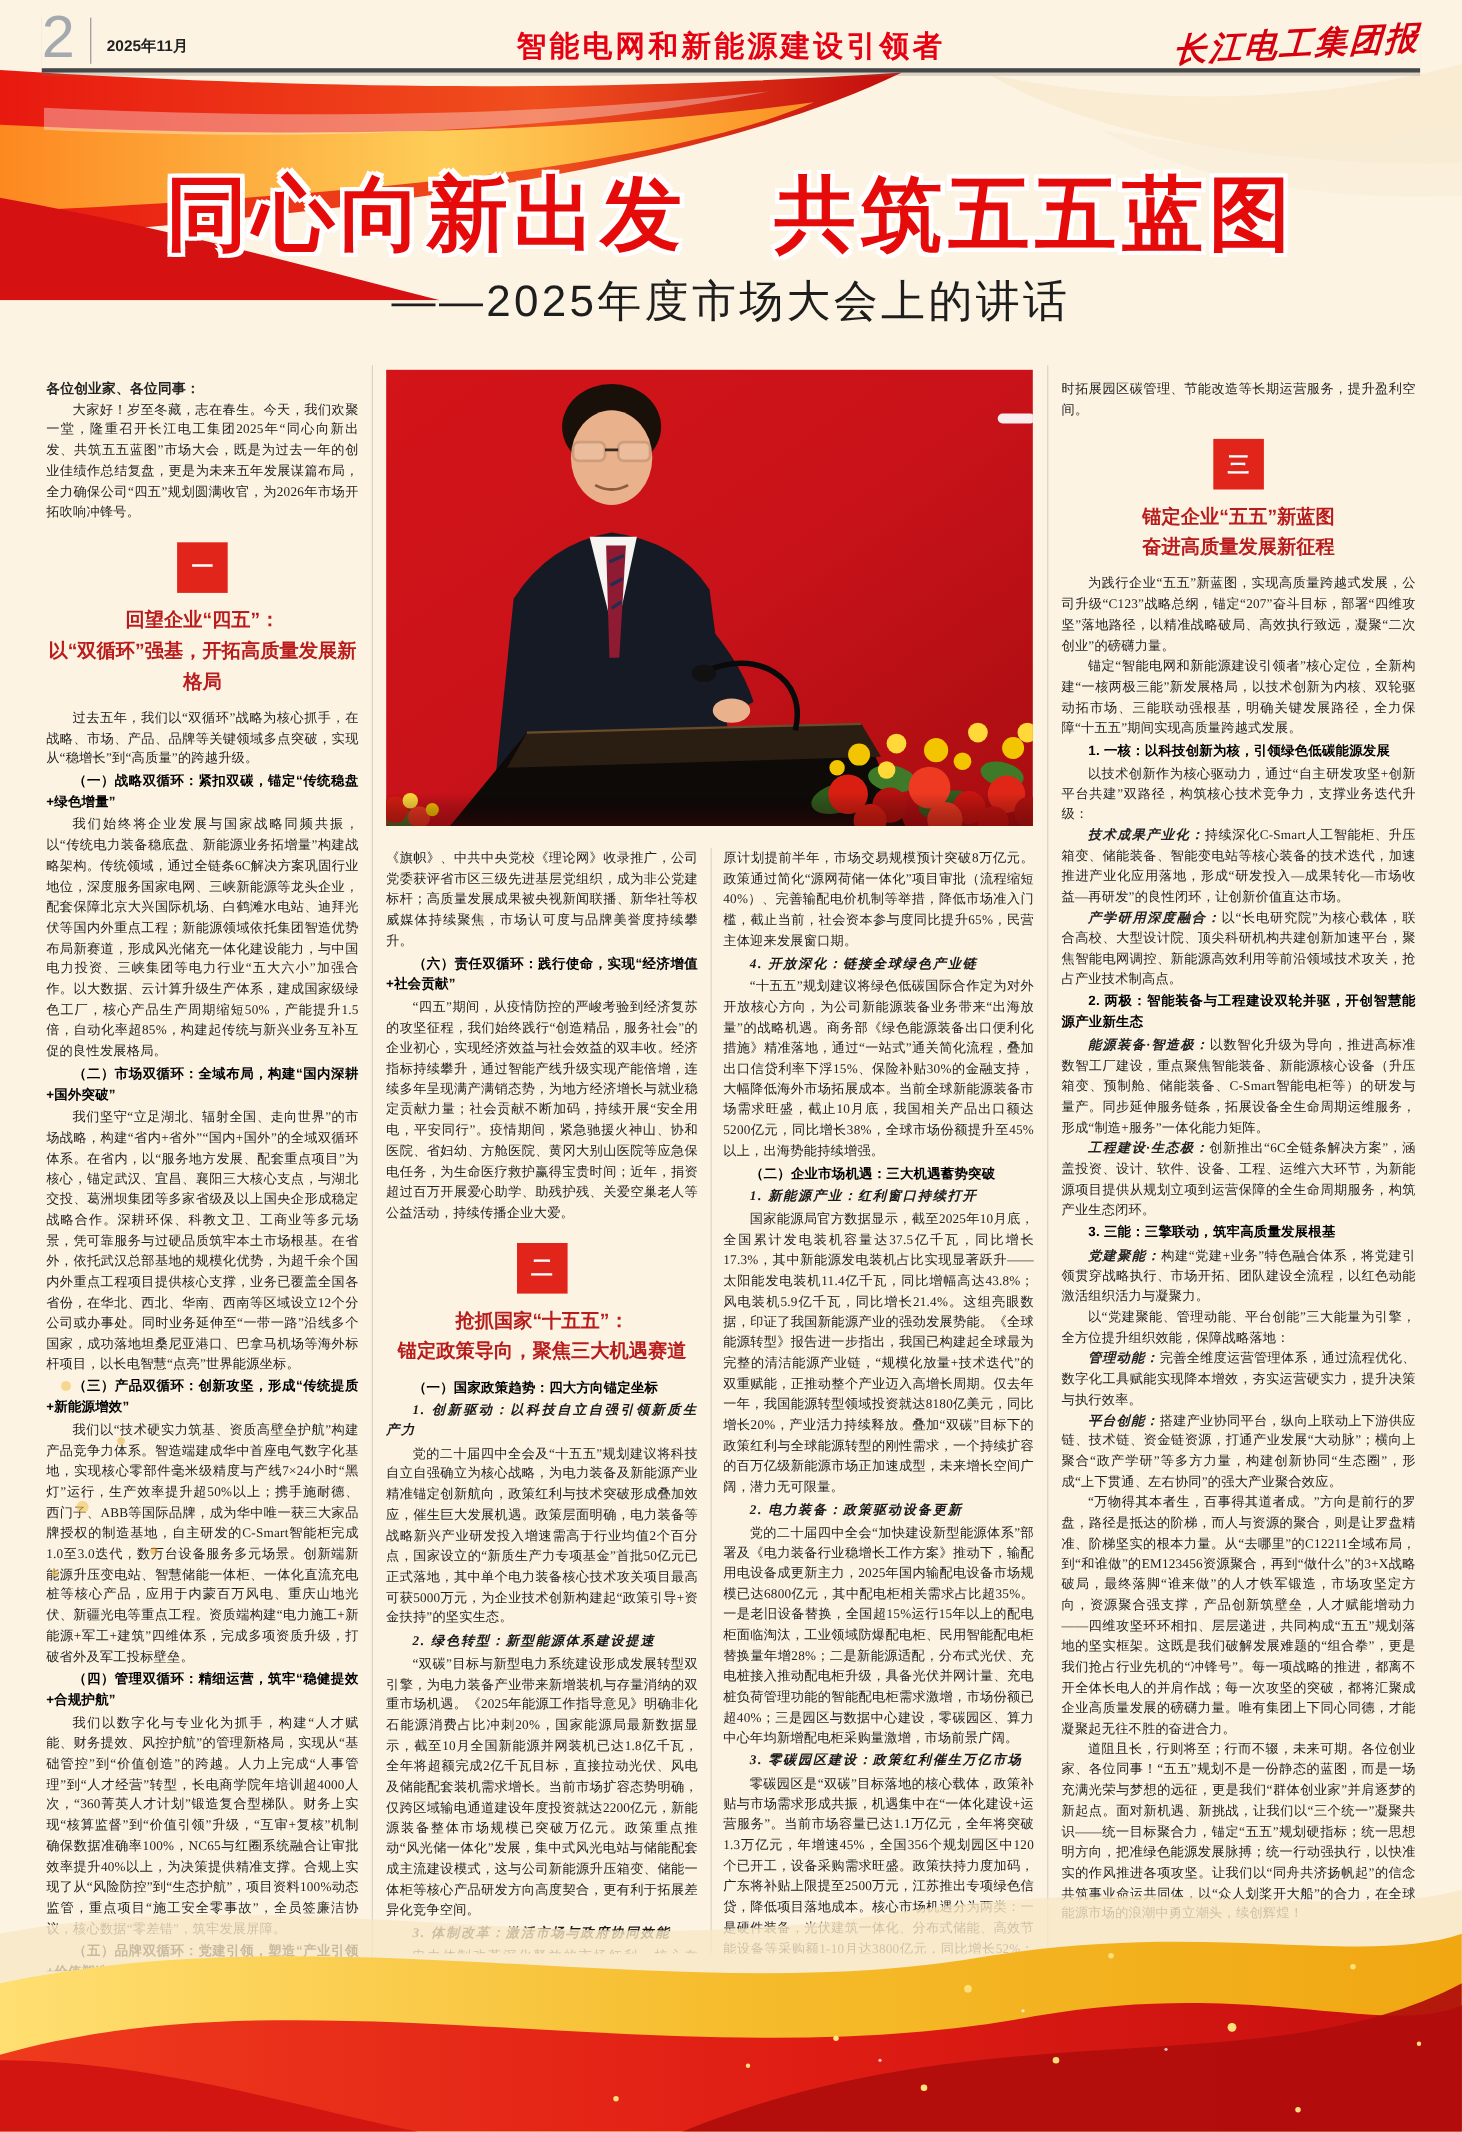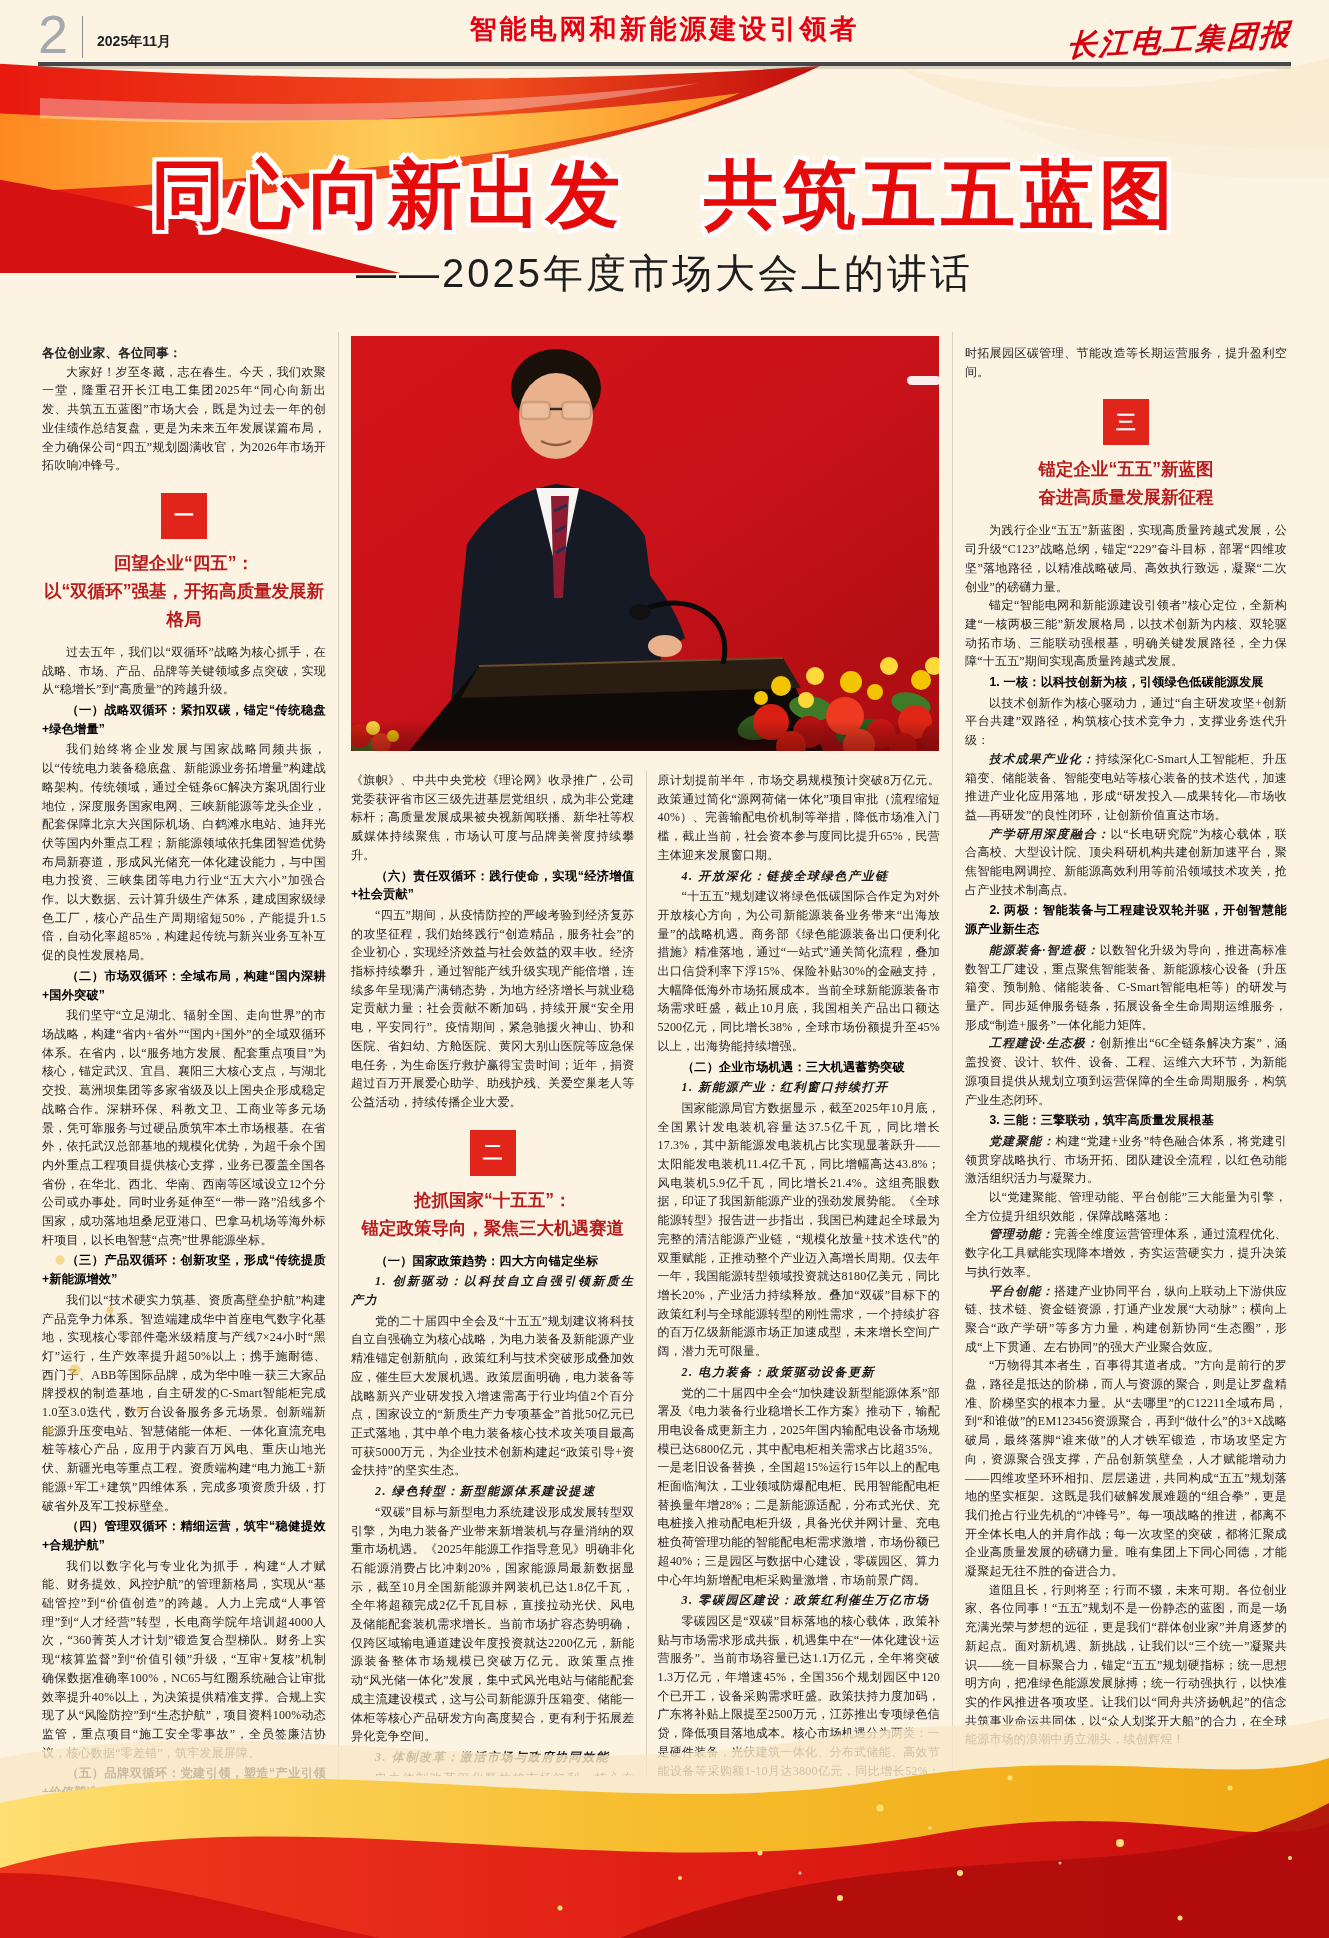--- a/index.html
+++ b/index.html
@@ -17,21 +17,21 @@
     padding-bottom:4px;
   }
   .page-num{
     font-family:"Liberation Sans","DejaVu Sans",sans-serif;
     font-size:54px;line-height:.85;color:#a4a9ae;padding-right:14px;font-weight:400;
   }
   .mast-divider{width:1px;height:42px;background:#8f8f8f;margin-right:14px;}
   .issue-date{font-size:14px;font-weight:bold;color:#222;align-self:center;margin-top:14px;
     font-family:Liberation Sans, sans-serif;}
   .mast-slogan{
-    position:absolute;left:50%;transform:translateX(-50%);bottom:15px;
+    position:absolute;left:50%;transform:translateX(-50%);bottom:2px;
     font-family:"Liberation Sans","DejaVu Sans",sans-serif;
     font-size:27px;font-weight:900;color:#e60012;letter-spacing:3px;white-space:nowrap;
   }
   .paper-name{
     margin-left:auto;font-size:30px;color:#d6000f;font-weight:bold;font-style:italic;
     transform:rotate(-3deg) skewX(-6deg);letter-spacing:2px;white-space:nowrap;align-self:center;margin-top:10px;
   }
   
   .deco-top{position:absolute;top:58px;left:0;width:1329px;height:215px;z-index:0;}
   
@@ -253,21 +253,21 @@
 
   <div class="colD">
     <p class="para cont">时拓展园区碳管理、节能改造等长期运营服务，提升盈利空间。</p>
     <div class="marker">
         <span class="marker-num">三</span>
       </div>
     <div class="sec-title">
       <div>锚定企业“五五”新蓝图</div>
       <div>奋进高质量发展新征程</div>
     </div>
-    <p class="para">为践行企业“五五”新蓝图，实现高质量跨越式发展，公司升级“C123”战略总纲，锚定“229”奋斗目标，部署“四维攻坚”落地路径，以精准战略破局、高效执行致远，凝聚“二次创业”的磅礴力量。</p>
+    <p class="para">为践行企业“五五”新蓝图，实现高质量跨越式发展，公司升级“C123”战略总纲，锚定“207”奋斗目标，部署“四维攻坚”落地路径，以精准战略破局、高效执行致远，凝聚“二次创业”的磅礴力量。</p>
     <p class="para">锚定“智能电网和新能源建设引领者”核心定位，全新构建“一核两极三能”新发展格局，以技术创新为内核、双轮驱动拓市场、三能联动强根基，明确关键发展路径，全力保障“十五五”期间实现高质量跨越式发展。</p>
     <p class="sub">1. 一核：以科技创新为核，引领绿色低碳能源发展</p>
     <p class="para">以技术创新作为核心驱动力，通过“自主研发攻坚+创新平台共建”双路径，构筑核心技术竞争力，支撑业务迭代升级：</p>
     <p class="para"><span class="lead">技术成果产业化：</span><span>持续深化C-Smart人工智能柜、升压箱变、储能装备、智能变电站等核心装备的技术迭代，加速推进产业化应用落地，形成“研发投入—成果转化—市场收益—再研发”的良性闭环，让创新价值直达市场。</span></p>
     <p class="para"><span class="lead">产学研用深度融合：</span><span>以“长电研究院”为核心载体，联合高校、大型设计院、顶尖科研机构共建创新加速平台，聚焦智能电网调控、新能源高效利用等前沿领域技术攻关，抢占产业技术制高点。</span></p>
     <p class="sub">2. 两极：智能装备与工程建设双轮并驱，开创智慧能源产业新生态</p>
     <p class="para"><span class="lead">能源装备·智造极：</span><span>以数智化升级为导向，推进高标准数智工厂建设，重点聚焦智能装备、新能源核心设备（升压箱变、预制舱、储能装备、C-Smart智能电柜等）的研发与量产。同步延伸服务链条，拓展设备全生命周期运维服务，形成“制造+服务”一体化能力矩阵。</span></p>
     <p class="para"><span class="lead">工程建设·生态极：</span><span>创新推出“6C全链条解决方案”，涵盖投资、设计、软件、设备、工程、运维六大环节，为新能源项目提供从规划立项到运营保障的全生命周期服务，构筑产业生态闭环。</span></p>
     <p class="sub">3. 三能：三擎联动，筑牢高质量发展根基</p>
     <p class="para"><span class="lead">党建聚能：</span><span>构建“党建+业务”特色融合体系，将党建引领贯穿战略执行、市场开拓、团队建设全流程，以红色动能激活组织活力与凝聚力。</span></p>

